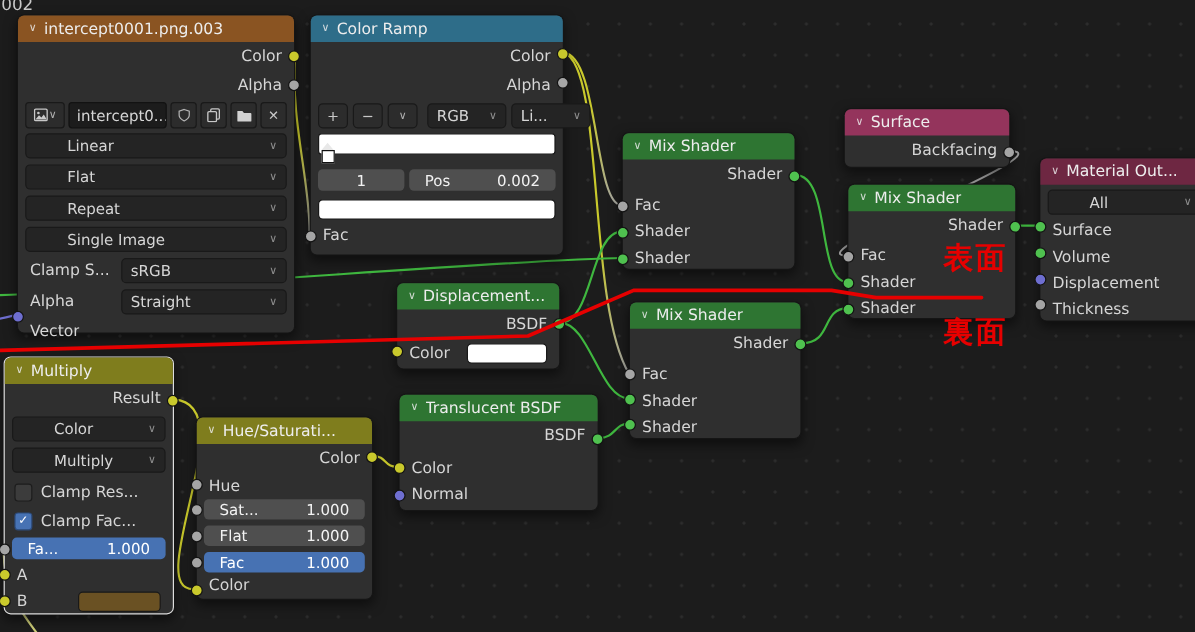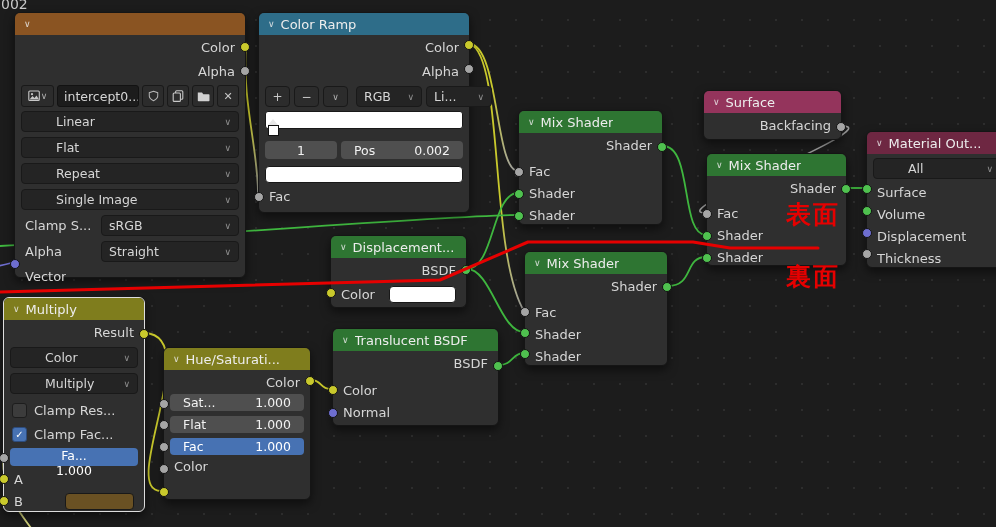--- a/index.html
+++ b/index.html
@@ -94,20 +94,21 @@
     <path d="M311,380 C322,380 320,389 330,389" stroke="#c9c92c" stroke-width="1.8" fill="none"></path>
     <path d="M34,532 C16,508 3,492 3,458" stroke="#cccc77" stroke-width="1.8" fill="none"></path>
     <path d="M-2,266 C3,265 7,264 11,263" stroke="#6e6ed0" stroke-width="1.8" fill="none"></path>
   </svg>
 
   <div class="partial">002</div>
 
   <div class="node" style="left:14px;top:12px;width:232px;height:266px;">
     <div class="nhead horange">
       <span class="chev">∨</span>
+      <span class="t">intercept0001.png.003</span>
     </div>
     <div class="row out h24">
         <span class="lbl">Color</span>
       </div>
     <div class="row out h24">
         <span class="lbl">Alpha</span>
       </div>
     <div style="display:flex;gap:3px;margin:2px 6px 0;align-items:center;">
       <div class="ibtn" style="width:31px;">
         <svg width="13" height="12" viewBox="0 0 13 12">
@@ -355,21 +356,21 @@
     <div style="display:flex;align-items:center;margin:9px 8px 0;">
       <div class="cb"></div>
       <span class="lbl">Clamp Res...</span>
     </div>
     <div style="display:flex;align-items:center;margin:9px 8px 0;">
       <div class="cb checked">
           <span>✓</span>
         </div>
       <span class="lbl">Clamp Fac...</span>
     </div>
-    <div class="valf blue mx" style="margin-top:6px;flex-direction:column;">
+    <div class="valf blue mx" style="margin-top:6px;">
       <span>Fa...</span>
       <span>1.000</span>
     </div>
     <div class="row" style="margin-top:2px;">
         <span class="lbl">A</span>
       </div>
     <div class="row">
       <span class="lbl">B</span>
       <div class="swatch" style="flex:1;margin-left:42px;background:#6a5123;"></div>
     </div>
@@ -379,20 +380,23 @@
     <div class="sock in sy" style="top:198px;"></div>
   </div>
 
   <div class="node" style="left:163px;top:347px;width:148px;height:153px;">
     <div class="nhead holive">
       <span class="chev">∨</span>
       <span class="t">Hue/Saturati...</span>
     </div>
     <div class="row out h24">
         <span class="lbl">Color</span>
+      </div>
+    <div class="row">
+        <span class="lbl">Hue</span>
       </div>
     <div class="valf mx" style="height:17px;">
       <span>Sat...</span>
       <span>1.000</span>
     </div>
     <div class="valf mx" style="height:17px;margin-top:5px;">
       <span>Flat</span>
       <span>1.000</span>
     </div>
     <div class="valf blue mx" style="height:17px;margin-top:5px;">

